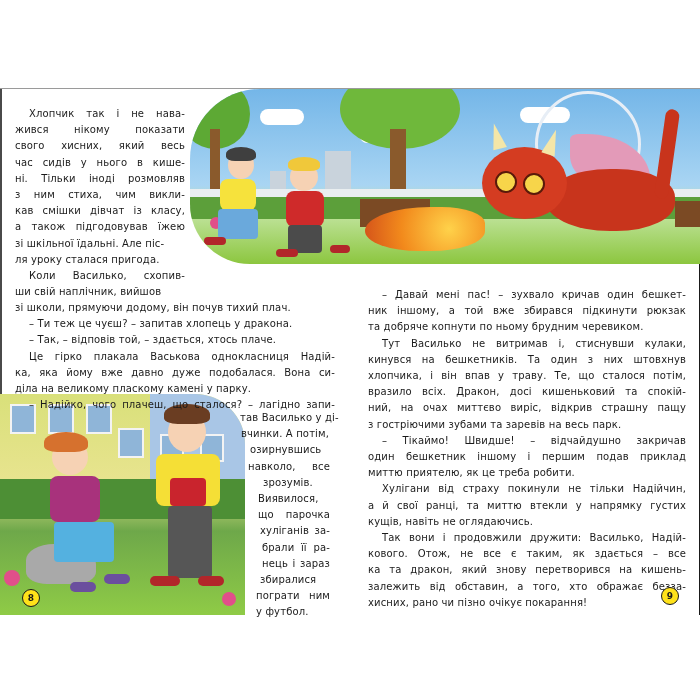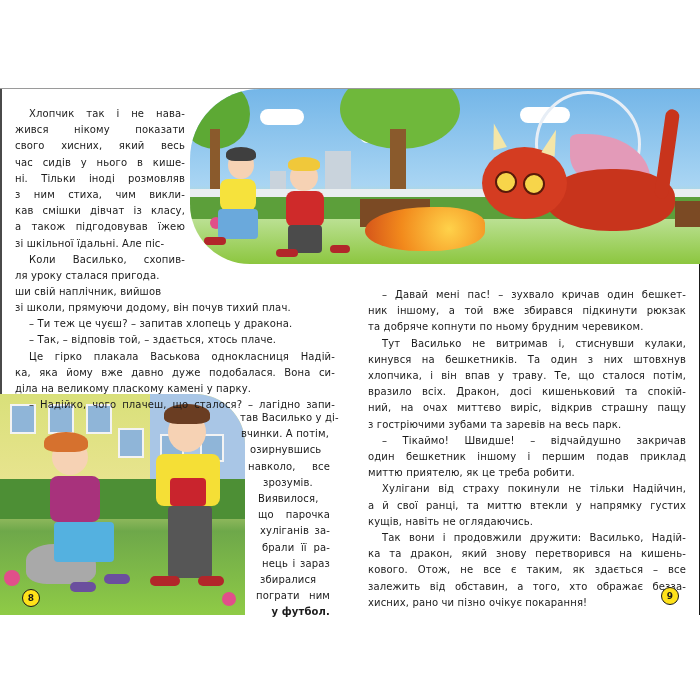--- a/index.html
+++ b/index.html
@@ -126,22 +126,22 @@
   <div class="txt" style="left:15px;top:17px;width:170px;">
     <span class="ln just" style="padding-left:14px;">Хлопчик так і не нава-</span>
     <span class="ln just">жився нікому показати</span>
     <span class="ln just">свого хисних, який весь</span>
     <span class="ln just">час сидів у нього в кише-</span>
     <span class="ln just">ні. Тільки іноді розмовляв</span>
     <span class="ln just">з ним стиха, чим викли-</span>
     <span class="ln just">кав смішки дівчат із класу,</span>
     <span class="ln just">а також підгодовував їжею</span>
     <span class="ln">зі шкільної їдальні. Але піс-</span>
+    <span class="ln">ля уроку сталася пригода.</span>
     <span class="ln just" style="padding-left:14px;">Коли Василько, схопив-</span>
-    <span class="ln">ля уроку сталася пригода.</span>
     <span class="ln">ши свій наплічник, вийшов</span>
   </div>
   <div class="txt" style="left:15px;top:211px;width:320px;">
     <span class="ln">зі школи, прямуючи додому, він почув тихий плач.</span>
     <span class="ln" style="padding-left:14px;">– Ти теж це чуєш? – запитав хлопець у дракона.</span>
     <span class="ln" style="padding-left:14px;">– Так, – відповів той, – здається, хтось плаче.</span>
     <span class="ln just" style="padding-left:14px;">Це гірко плакала Васькова однокласниця Надій-</span>
     <span class="ln just">ка, яка йому вже давно дуже подобалася. Вона си-</span>
     <span class="ln">діла на великому пласкому камені у парку.</span>
     <span class="ln just" style="padding-left:14px;">– Надійко, чого плачеш, що сталося? – лагідно запи-</span>
@@ -152,40 +152,40 @@
     <span class="ln just" style="margin-left:10px;">озирнувшись</span>
     <span class="ln just" style="margin-left:8px;">навколо, все</span>
     <span class="ln" style="text-align:center;margin-left:6px;">зрозумів.</span>
     <span class="ln just" style="margin-left:18px;">Виявилося,</span>
     <span class="ln just" style="margin-left:18px;">що парочка</span>
     <span class="ln just" style="margin-left:20px;">хуліганів за-</span>
     <span class="ln just" style="margin-left:22px;">брали її ра-</span>
     <span class="ln just" style="margin-left:22px;">нець і зараз</span>
     <span class="ln just" style="margin-left:20px;">збиралися</span>
     <span class="ln just" style="margin-left:16px;">пограти ним</span>
-    <span class="ln" style="text-align:right;margin-left:16px;font-weight:bold;">у футбол.</span>
+    <span class="ln" style="text-align:left;margin-left:16px;">у футбол.</span>
   </div>
 
   <div class="txt" style="left:368px;top:198px;width:318px;">
     <span class="ln just" style="padding-left:14px;">– Давай мені пас! – зухвало кричав один бешкет-</span>
     <span class="ln just">ник іншому, а той вже збирався підкинути рюкзак</span>
     <span class="ln">та добряче копнути по ньому брудним черевиком.</span>
     <span class="ln just" style="padding-left:14px;">Тут Василько не витримав і, стиснувши кулаки,</span>
     <span class="ln just">кинувся на бешкетників. Та один з них штовхнув</span>
     <span class="ln just">хлопчика, і він впав у траву. Те, що сталося потім,</span>
     <span class="ln just">вразило всіх. Дракон, досі кишеньковий та спокій-</span>
     <span class="ln just">ний, на очах миттєво виріс, відкрив страшну пащу</span>
     <span class="ln">з гостріючими зубами та заревів на весь парк.</span>
     <span class="ln just" style="padding-left:14px;">– Тікаймо! Швидше! – відчайдушно закричав</span>
     <span class="ln just">один бешкетник іншому і першим подав приклад</span>
     <span class="ln">миттю приятелю, як це треба робити.</span>
     <span class="ln just" style="padding-left:14px;">Хулігани від страху покинули не тільки Надійчин,</span>
     <span class="ln just">а й свої ранці, та миттю втекли у напрямку густих</span>
     <span class="ln">кущів, навіть не оглядаючись.</span>
     <span class="ln just" style="padding-left:14px;">Так вони і продовжили дружити: Василько, Надій-</span>
+    <span class="ln just">кового. Отож, не все є таким, як здається – все</span>
     <span class="ln just">ка та дракон, який знову перетворився на кишень-</span>
-    <span class="ln just">кового. Отож, не все є таким, як здається – все</span>
     <span class="ln just">залежить від обставин, а того, хто ображає безза-</span>
     <span class="ln">хисних, рано чи пізно очікує покарання!</span>
   </div>
 
   <div class="pagenum" style="left:661px;top:498px;">9</div>
 </div>
 
 </body></html>

